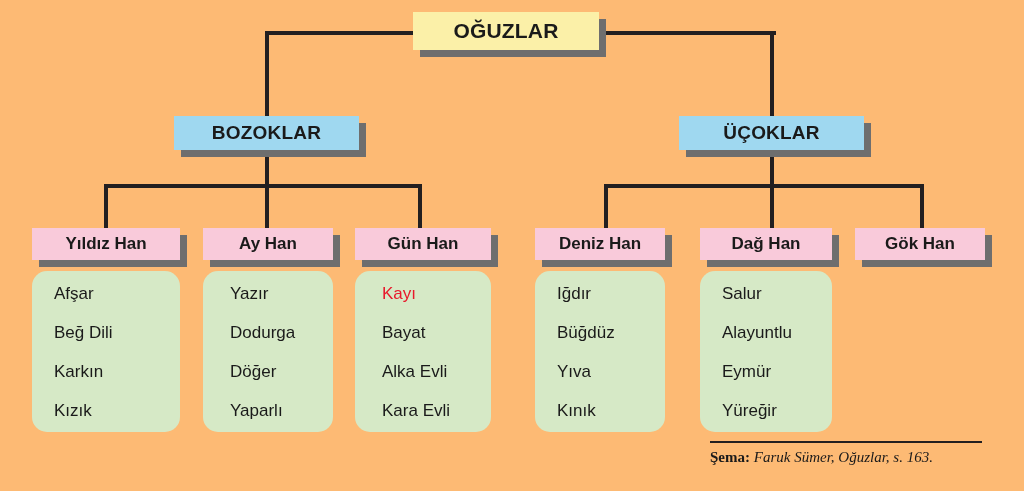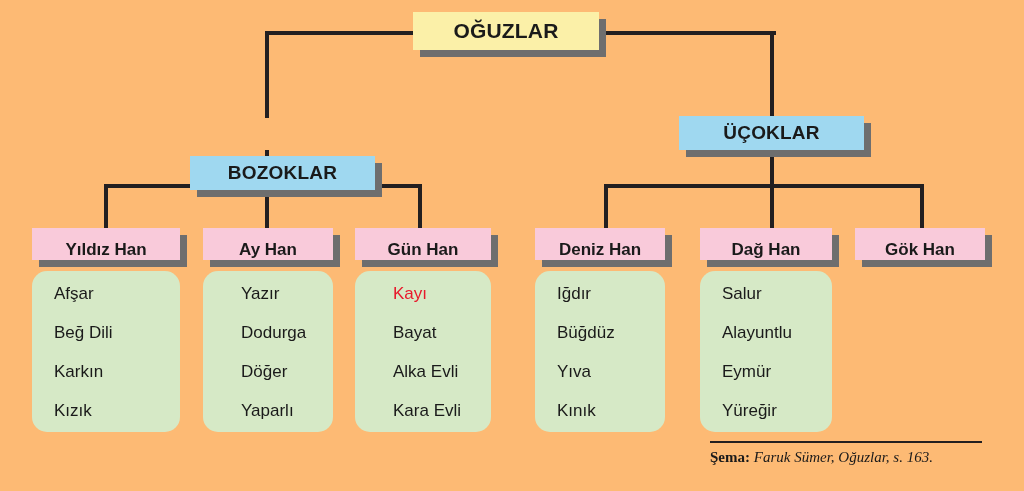--- a/index.html
+++ b/index.html
@@ -55,30 +55,30 @@
   #node-root {
     left: 413px; top: 12px;
     width: 186px; height: 38px;
     font-size: 21px;
   }
   #node-root .face { background: #fbf0a8; }
 
   
   .node-l2 { height: 34px; font-size: 19px; }
   .node-l2 .face { background: #9fd8f0; }
-  #node-bozoklar { left: 190px; top: 116px; width: 185px; margin-top: 40px; }
+  #node-bozoklar { left: 174px; top: 116px; width: 185px; }
   #node-ucoklar  { left: 679px; top: 116px; width: 185px; border-radius: 12px; }
 
   
   .column { position: absolute; top: 228px; z-index: 2; }
 
   .col-head {
     position: relative;
     height: 32px;
-    display: flex; align-items: flex-end; justify-content: center;
+    display: flex; align-items: center; justify-content: center;
     font-weight: bold; font-size: 17px; color: #1a1a1a;
   }
   .col-head .shadow {
     position: absolute; left: 7px; top: 7px;
     width: 100%; height: 100%;
     background: #6e6e6e; z-index: -1;
   }
   .col-head .face {
     position: absolute; left: 0; top: 0;
     width: 100%; height: 100%;
@@ -108,21 +108,21 @@
 
   
   #col-yildiz { left: 32px;  width: 148px; }
   #col-ay     { left: 203px; width: 130px; }
   #col-gun    { left: 355px; width: 136px; }
   #col-deniz  { left: 535px; width: 130px; }
   #col-dag    { left: 700px; width: 132px; }
   #col-gok    { left: 855px; width: 130px; }
 
   #col-gun .col-body .item,
-  #col-ay  .col-body .item { padding-left: 38px; }
+  #col-ay  .col-body .item { padding-left: 27px; }
 
   
   #source-rule {
     position: absolute;
     left: 710px; top: 441px;
     width: 272px; height: 2px;
     background: #231f20;
     z-index: 4;
   }
   #source-note {

